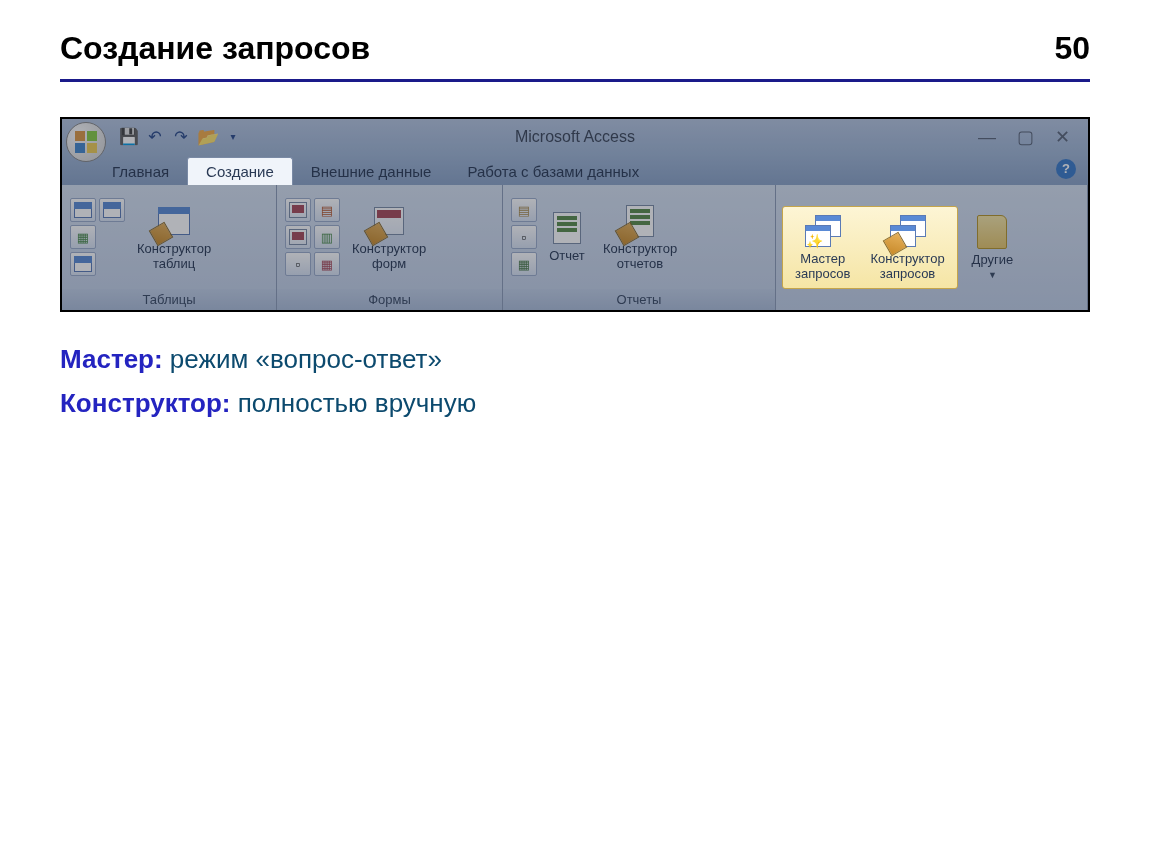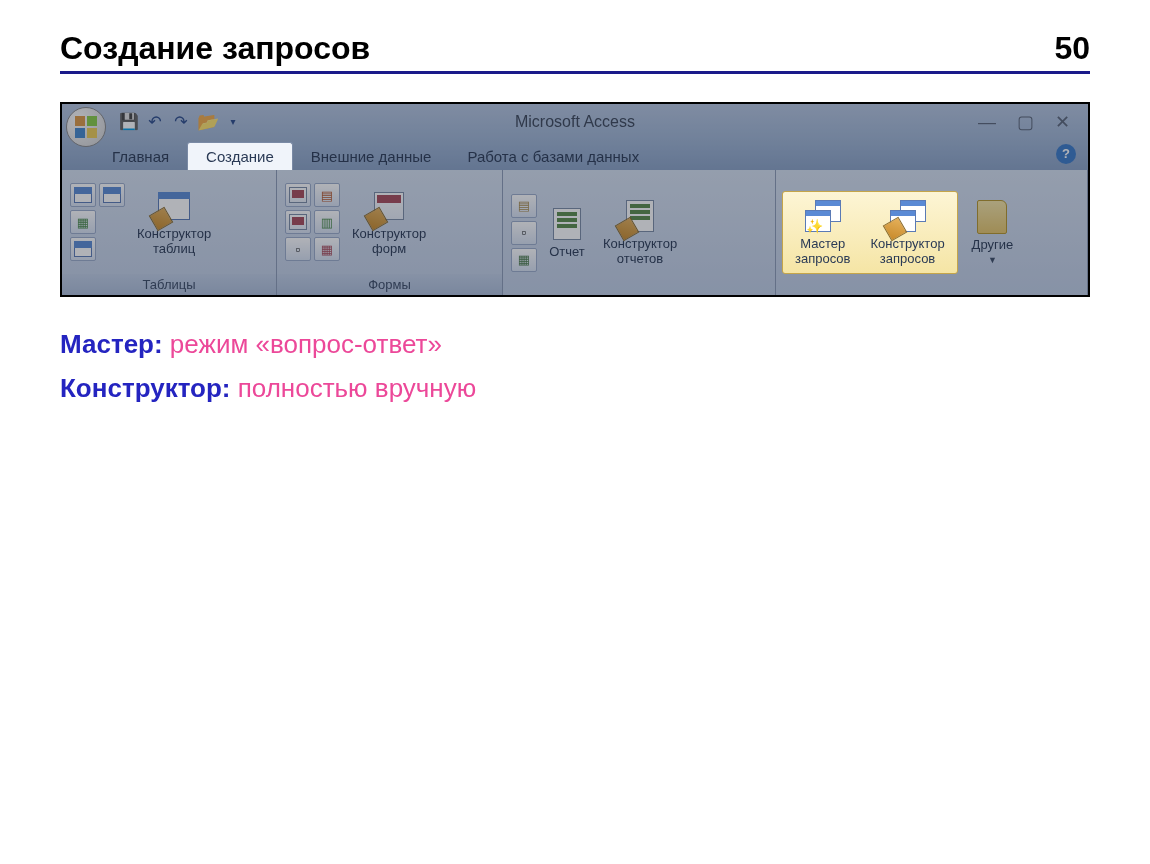--- a/index.html
+++ b/index.html
@@ -9,22 +9,22 @@
       width: 1150px;
       height: 864px;
       position: relative;
       padding: 30px 60px;
     }
     .slide-header {
       display: flex;
       justify-content: space-between;
       align-items: flex-start;
       border-bottom: 3px solid #1a1a8a;
-      padding-bottom: 4px;
-      margin-bottom: 28px;
+      padding-bottom: 12px;
+      margin-bottom: 35px;
     }
     .slide-title {
       font-size: 32px;
       font-weight: bold;
       color: #000;
     }
     .page-number {
       font-size: 32px;
       font-weight: bold;
       color: #000;
@@ -235,21 +235,21 @@
     .g-tables { flex: 0 0 215px; }
     .g-forms { flex: 0 0 226px; }
     .g-reports { flex: 0 0 273px; }
     .g-other { flex: 1; }
     .descriptions {
       margin-top: 25px;
       font-size: 26px;
       line-height: 1.7;
     }
     .desc-term { color: #2424c0; font-weight: bold; }
-    .desc-text { color: #ec4899; }
+    .desc-text { color: #0c4a6e; }
     .with-ruler { position: relative; }
     .dropdown-arrow { font-size: 9px; color: #3a4a65; display: block; margin-top: 2px; }
   </style>
 </head>
 <body>
 
 <div class="slide-header">
   <div class="slide-title">Создание запросов</div>
   <div class="page-number">50</div>
 </div>
@@ -365,20 +365,21 @@
           <span>Отчет</span>
         </div>
         <div class="big-button">
           <div class="big-icon with-ruler">
               <div class="report-icon" style="width:28px;height:32px;"></div>
             </div>
           <span style="white-space:pre-line;">Конструктор
 отчетов</span>
         </div>
       </div>
+      <div class="group-label">Отчеты</div>
     </div>
 
     <div class="group g-other">
       <div class="group-content" style="padding-left:4px;">
         <div class="highlight-group">
           <div class="big-button" style="padding:4px 10px;">
             <div class="big-icon">
                 <div class="query-icon">
                   <div class="sheet s1"></div>
                   <div class="sheet s2"></div>

